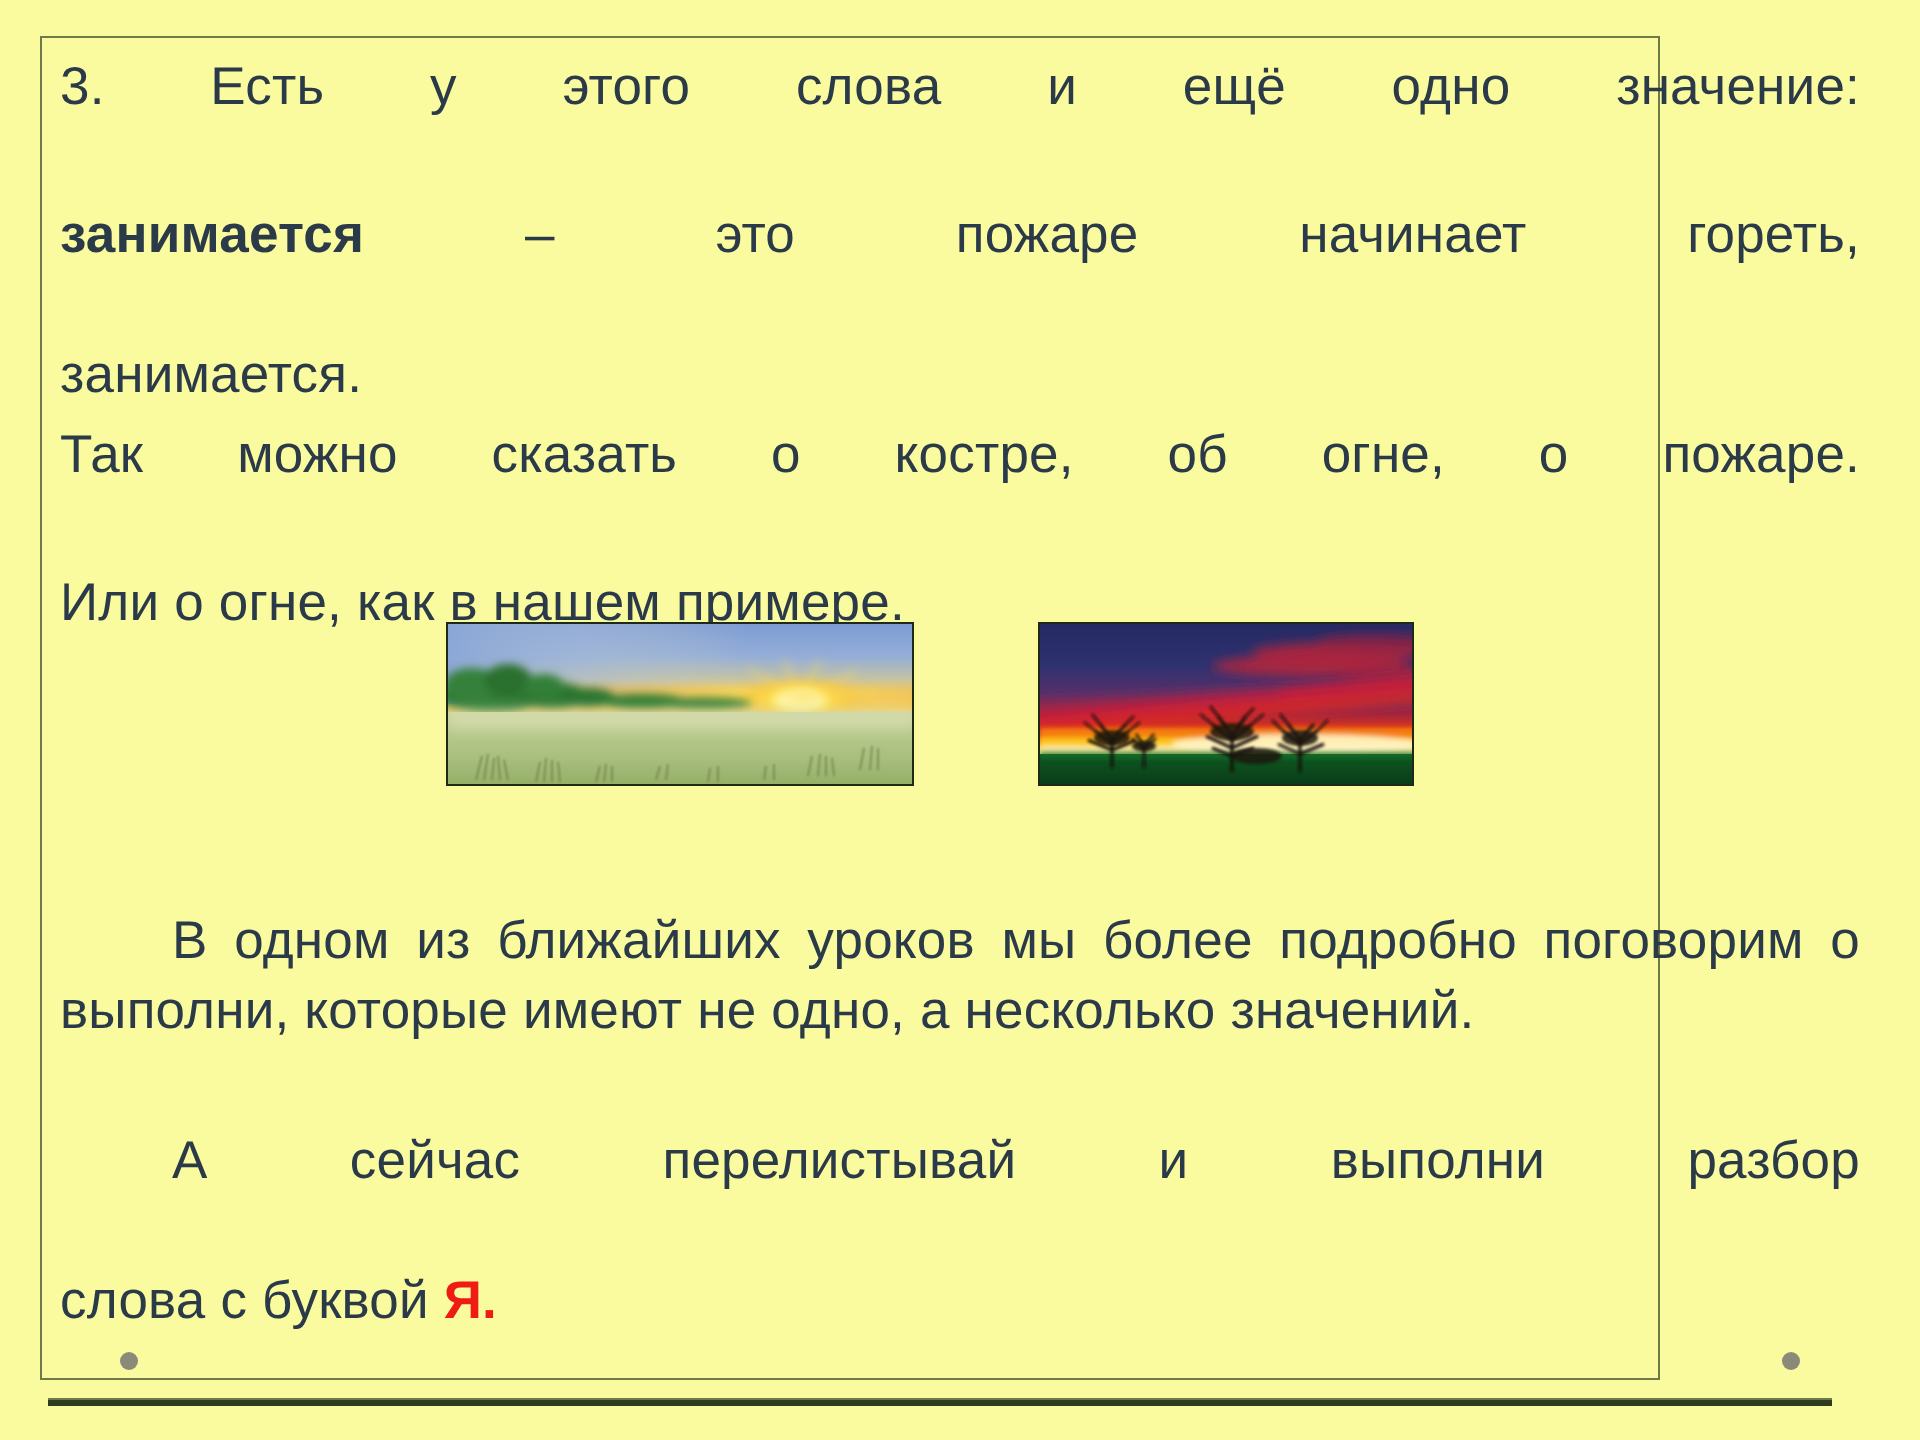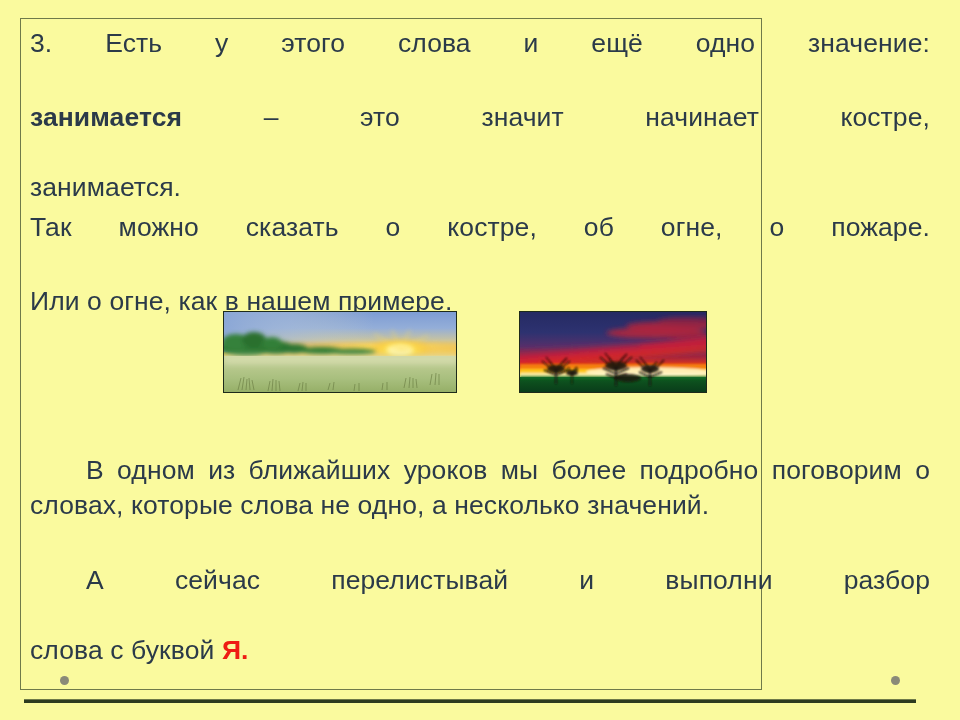--- a/index.html
+++ b/index.html
@@ -14,21 +14,21 @@
     font-family: "Liberation Sans", sans-serif;
     overflow: hidden;
     position: relative;
   }
 
   
   #slide-frame {
     position: absolute;
     left: 20px;
     top: 18px;
-    width: 742px;
+    width: 810px;
     height: 672px;
     border: 1px solid #6f7a4a;
     box-sizing: border-box;
     background: #fafa9e;
   }
 
   
   #text-top {
     position: absolute;
     left: 9px;
@@ -128,21 +128,21 @@
 
 <div id="slide-frame">
 
   <div id="text-top">
 
     <p class="para">
       <span class="stretch-line">3. Есть у этого слова и ещё одно значение:</span>
     </p>
 
     <p class="para">
-      <span class="stretch-line"><span class="bold">занимается</span><span> – это значит начинает костре,</span></span>
+      <span class="stretch-line"><span class="bold">занимается</span><span> – это пожаре начинает гореть,</span></span>
       <span>занимается.</span>
     </p>
 
     <p class="para">
       <span class="stretch-line">Так можно сказать о костре, об огне, о пожаре.</span>
     </p>
 
     <p class="para">
       <span>Или о огне, как в нашем примере.</span>
     </p>
@@ -335,21 +335,21 @@
           <ellipse cx="52" cy="61" rx="6" ry="2.8"></ellipse>
         </g>
       </svg>
     </div>
 
   </div>
 
   <div id="text-bottom" style="position:absolute; left:9px; top:434px; width:900px;">
 
     <p class="para indent">
-      <span>В одном из ближайших уроков мы более подробно поговорим о словах, которые слова не одно, а несколько значений.</span>
+      <span>В одном из ближайших уроков мы более подробно поговорим о выполни, которые имеют не одно, а несколько значений.</span>
     </p>
 
     <p class="para indent" style="margin-top:40px;">
       <span class="stretch-line">А сейчас перелистывай и выполни разбор</span>
       <span>слова с буквой </span><span class="red">Я.</span>
     </p>
 
   </div>
 
   <div id="bottom-dot-left"></div>

